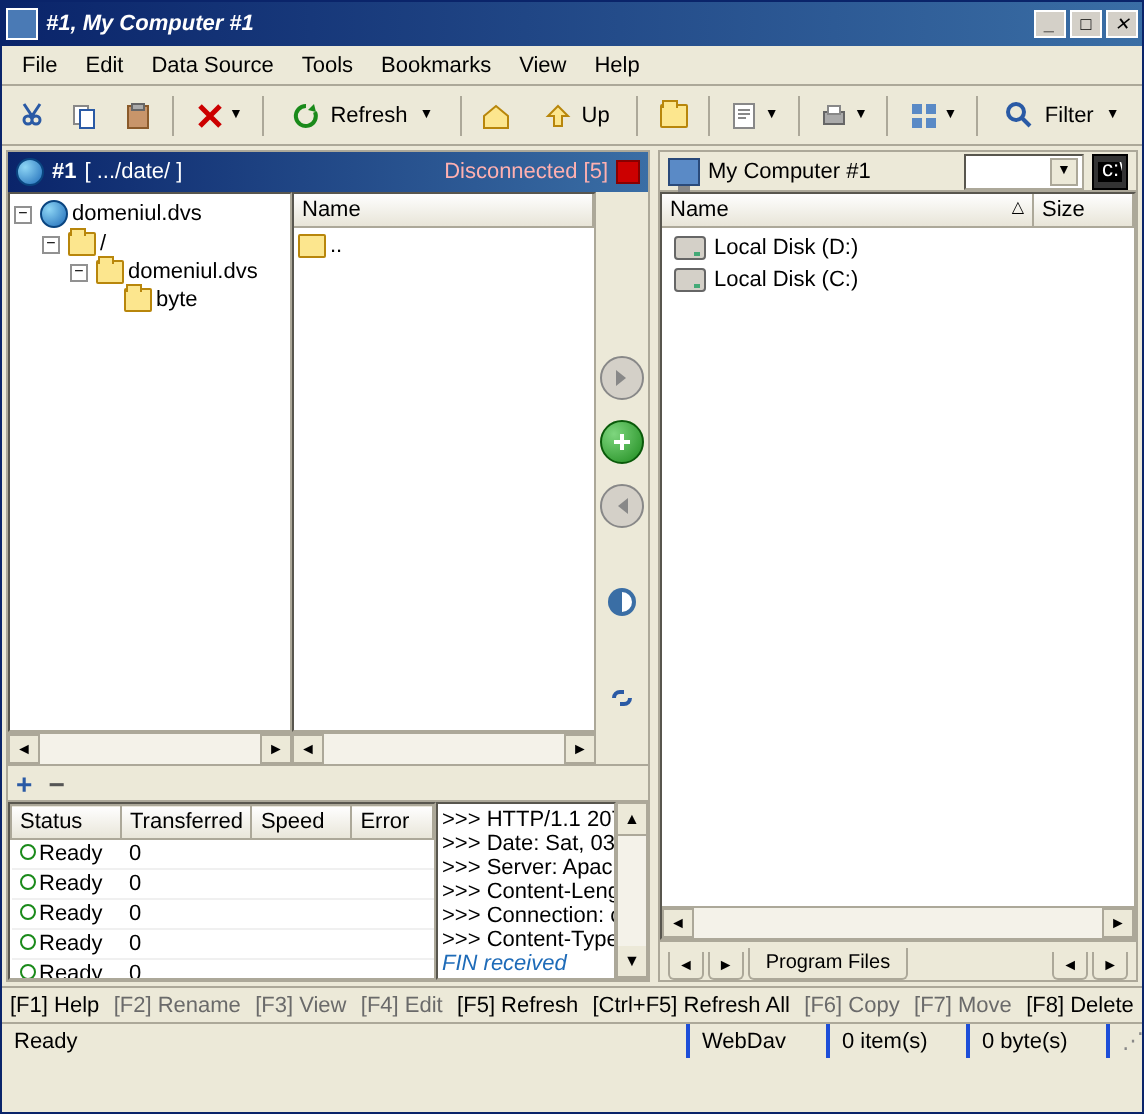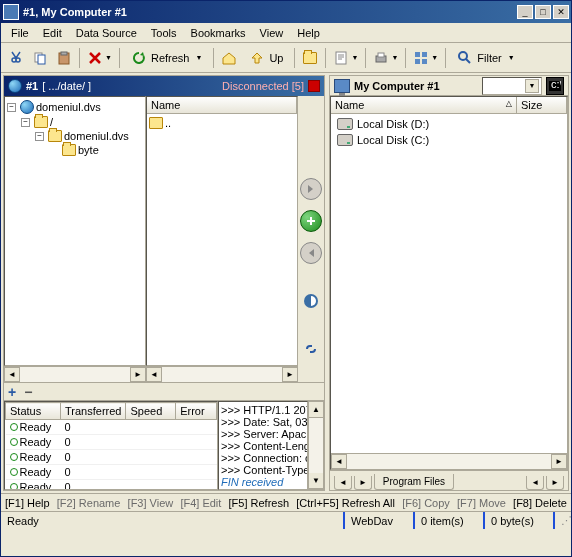--- a/index.html
+++ b/index.html
@@ -1,24 +1,24 @@
 <!DOCTYPE html>
 <html><head>
 <meta charset="utf-8">
 <style>
 * { box-sizing: border-box; margin: 0; padding: 0; font-family: Tahoma, sans-serif; font-size: 11px; }
 body { background: #ece9d8; width: 572px; height: 557px; overflow: hidden; border: 1px solid #0a246a; }
-.titlebar { height: 22px; background: linear-gradient(to right, #0a246a, #3a6ea5); color: white; display: flex; align-items: center; padding: 0 2px; }
+.titlebar { height: 22px; background: linear-gradient(to right, #0a246a, #3a6ea5); color: white; display: flex; align-items: center; padding: 0 2px; font-style: italic; }
 .titlebar .app-icon { width: 16px; height: 16px; margin-right: 4px; background: #4a7ab5; border: 1px solid white; }
 .titlebar .title { flex: 1; font-weight: bold; }
 .titlebar .win-btns { display: flex; gap: 2px; }
 .titlebar .win-btn { width: 16px; height: 14px; background: #d4d0c8; border: 1px solid white; display: flex; align-items: center; justify-content: center; color: black; font-size: 9px; font-family: Arial; }
 .menubar { height: 20px; background: #ece9d8; display: flex; align-items: center; padding: 0 4px; gap: 2px; border-bottom: 1px solid #aca899; }
 .menu-item { padding: 2px 6px; cursor: default; }
-.toolbar { height: 30px; background: #ece9d8; display: flex; align-items: center; padding: 2px 4px; gap: 2px; border-bottom: 1px solid #aca899; }
+.toolbar { height: 30px; background: #ece9d8; display: flex; align-items: center; padding: 2px 4px; gap: 2px; border-bottom: 1px solid #aca899; justify-content: space-between; }
 .tb-btn { min-width: 22px; height: 22px; display: flex; align-items: center; justify-content: center; padding: 0 2px; border: 1px solid transparent; cursor: pointer; }
 .tb-btn.with-text { padding: 0 6px; gap: 4px; }
 .tb-sep { width: 1px; height: 20px; background: #aca899; margin: 0 2px; }
 .dropdown-arrow { font-size: 7px; margin-left: 2px; }
 .icon { width: 16px; height: 16px; display: inline-flex; align-items: center; justify-content: center; }
 .main-panes { display: flex; height: 420px; }
 .pane { display: flex; flex-direction: column; border: 1px solid #aca899; margin: 2px; }
 .left-pane { width: 322px; }
 .right-pane { flex: 1; }
 .pane-header { height: 20px; display: flex; align-items: center; padding: 0 4px; gap: 4px; }
@@ -378,21 +378,21 @@
             <div class="sb-track"></div>
             <div class="sb-btn">▼</div>
           </div>
       </div>
     </div>
   </div>
 
   <div class="pane right-pane">
     <div class="pane-header right-header">
       <span class="monitor-icon"></span>
-      <span style="font-weight:bold">My Computer #1</span>
+      <span style="font-weight:normal">My Computer #1</span>
       <span style="flex:1"></span>
       <div class="combo" style="width:60px">
           <span style="flex:1"></span>
           <span class="arrow">▼</span>
         </div>
       <div class="sq-btn">
           <svg width="12" height="10" viewBox="0 0 12 10">
             <rect width="12" height="10" fill="#000"></rect>
             <text x="2" y="7" fill="#fff" font-size="6">c:\</text>
           </svg>

